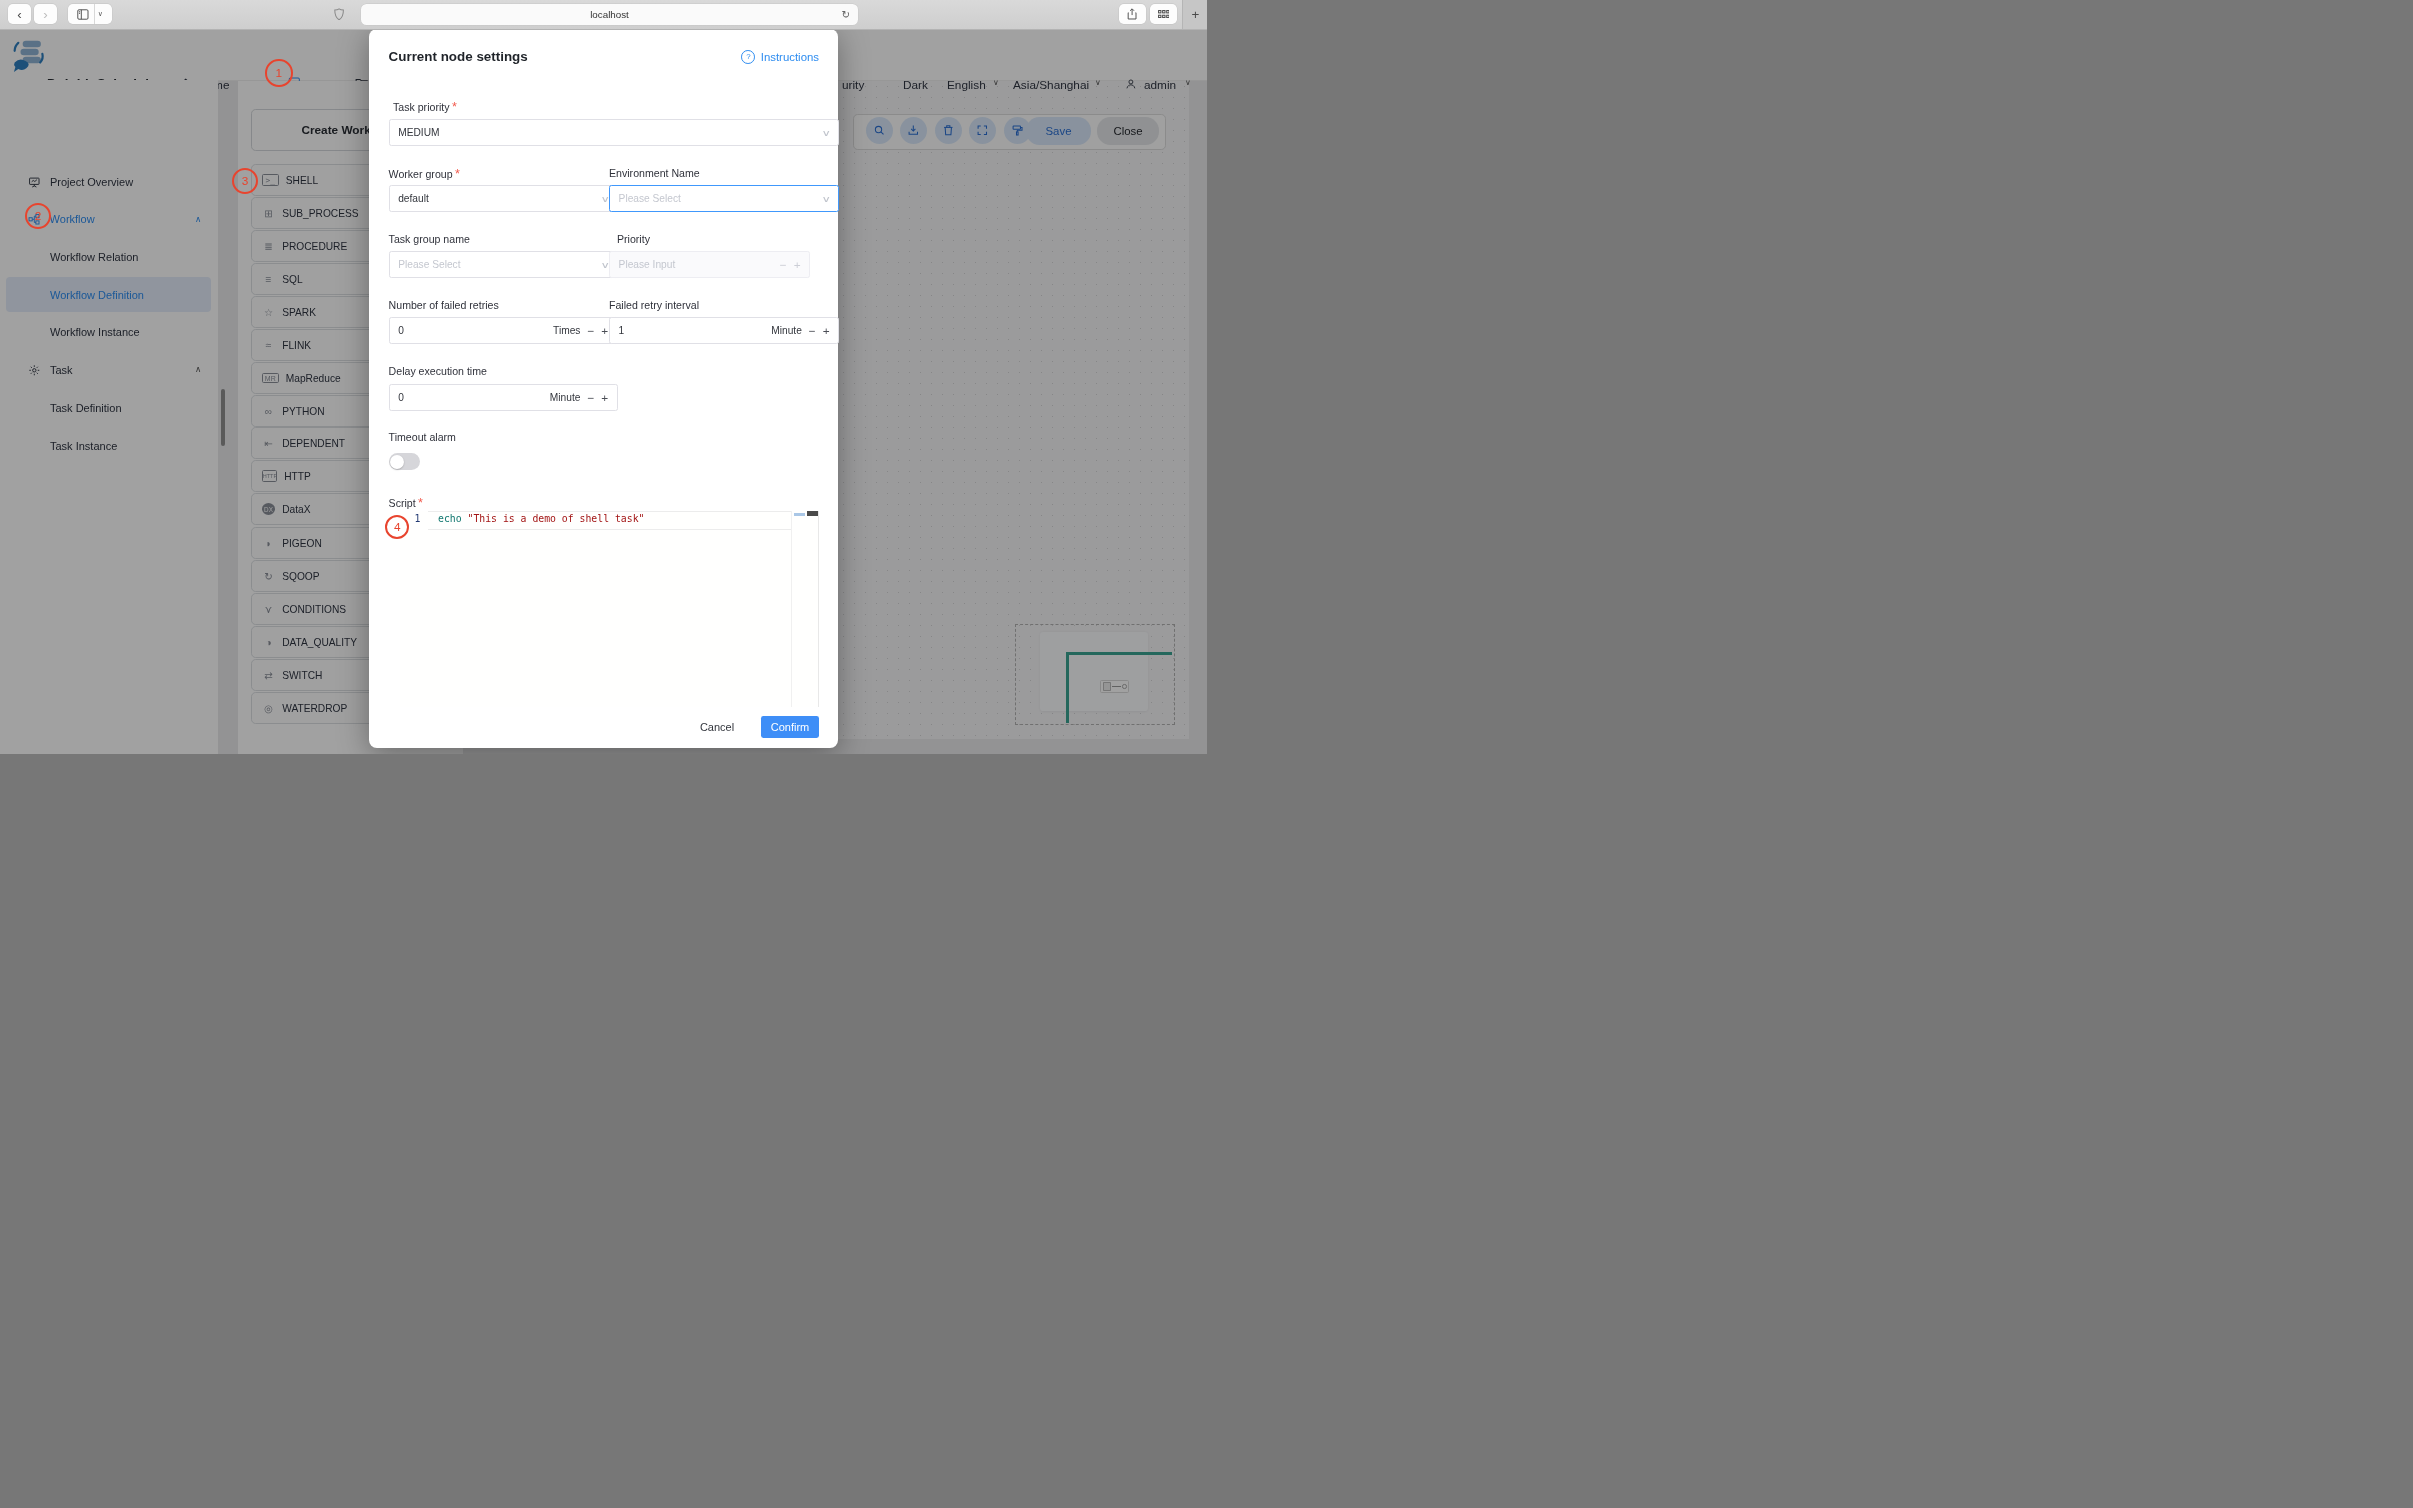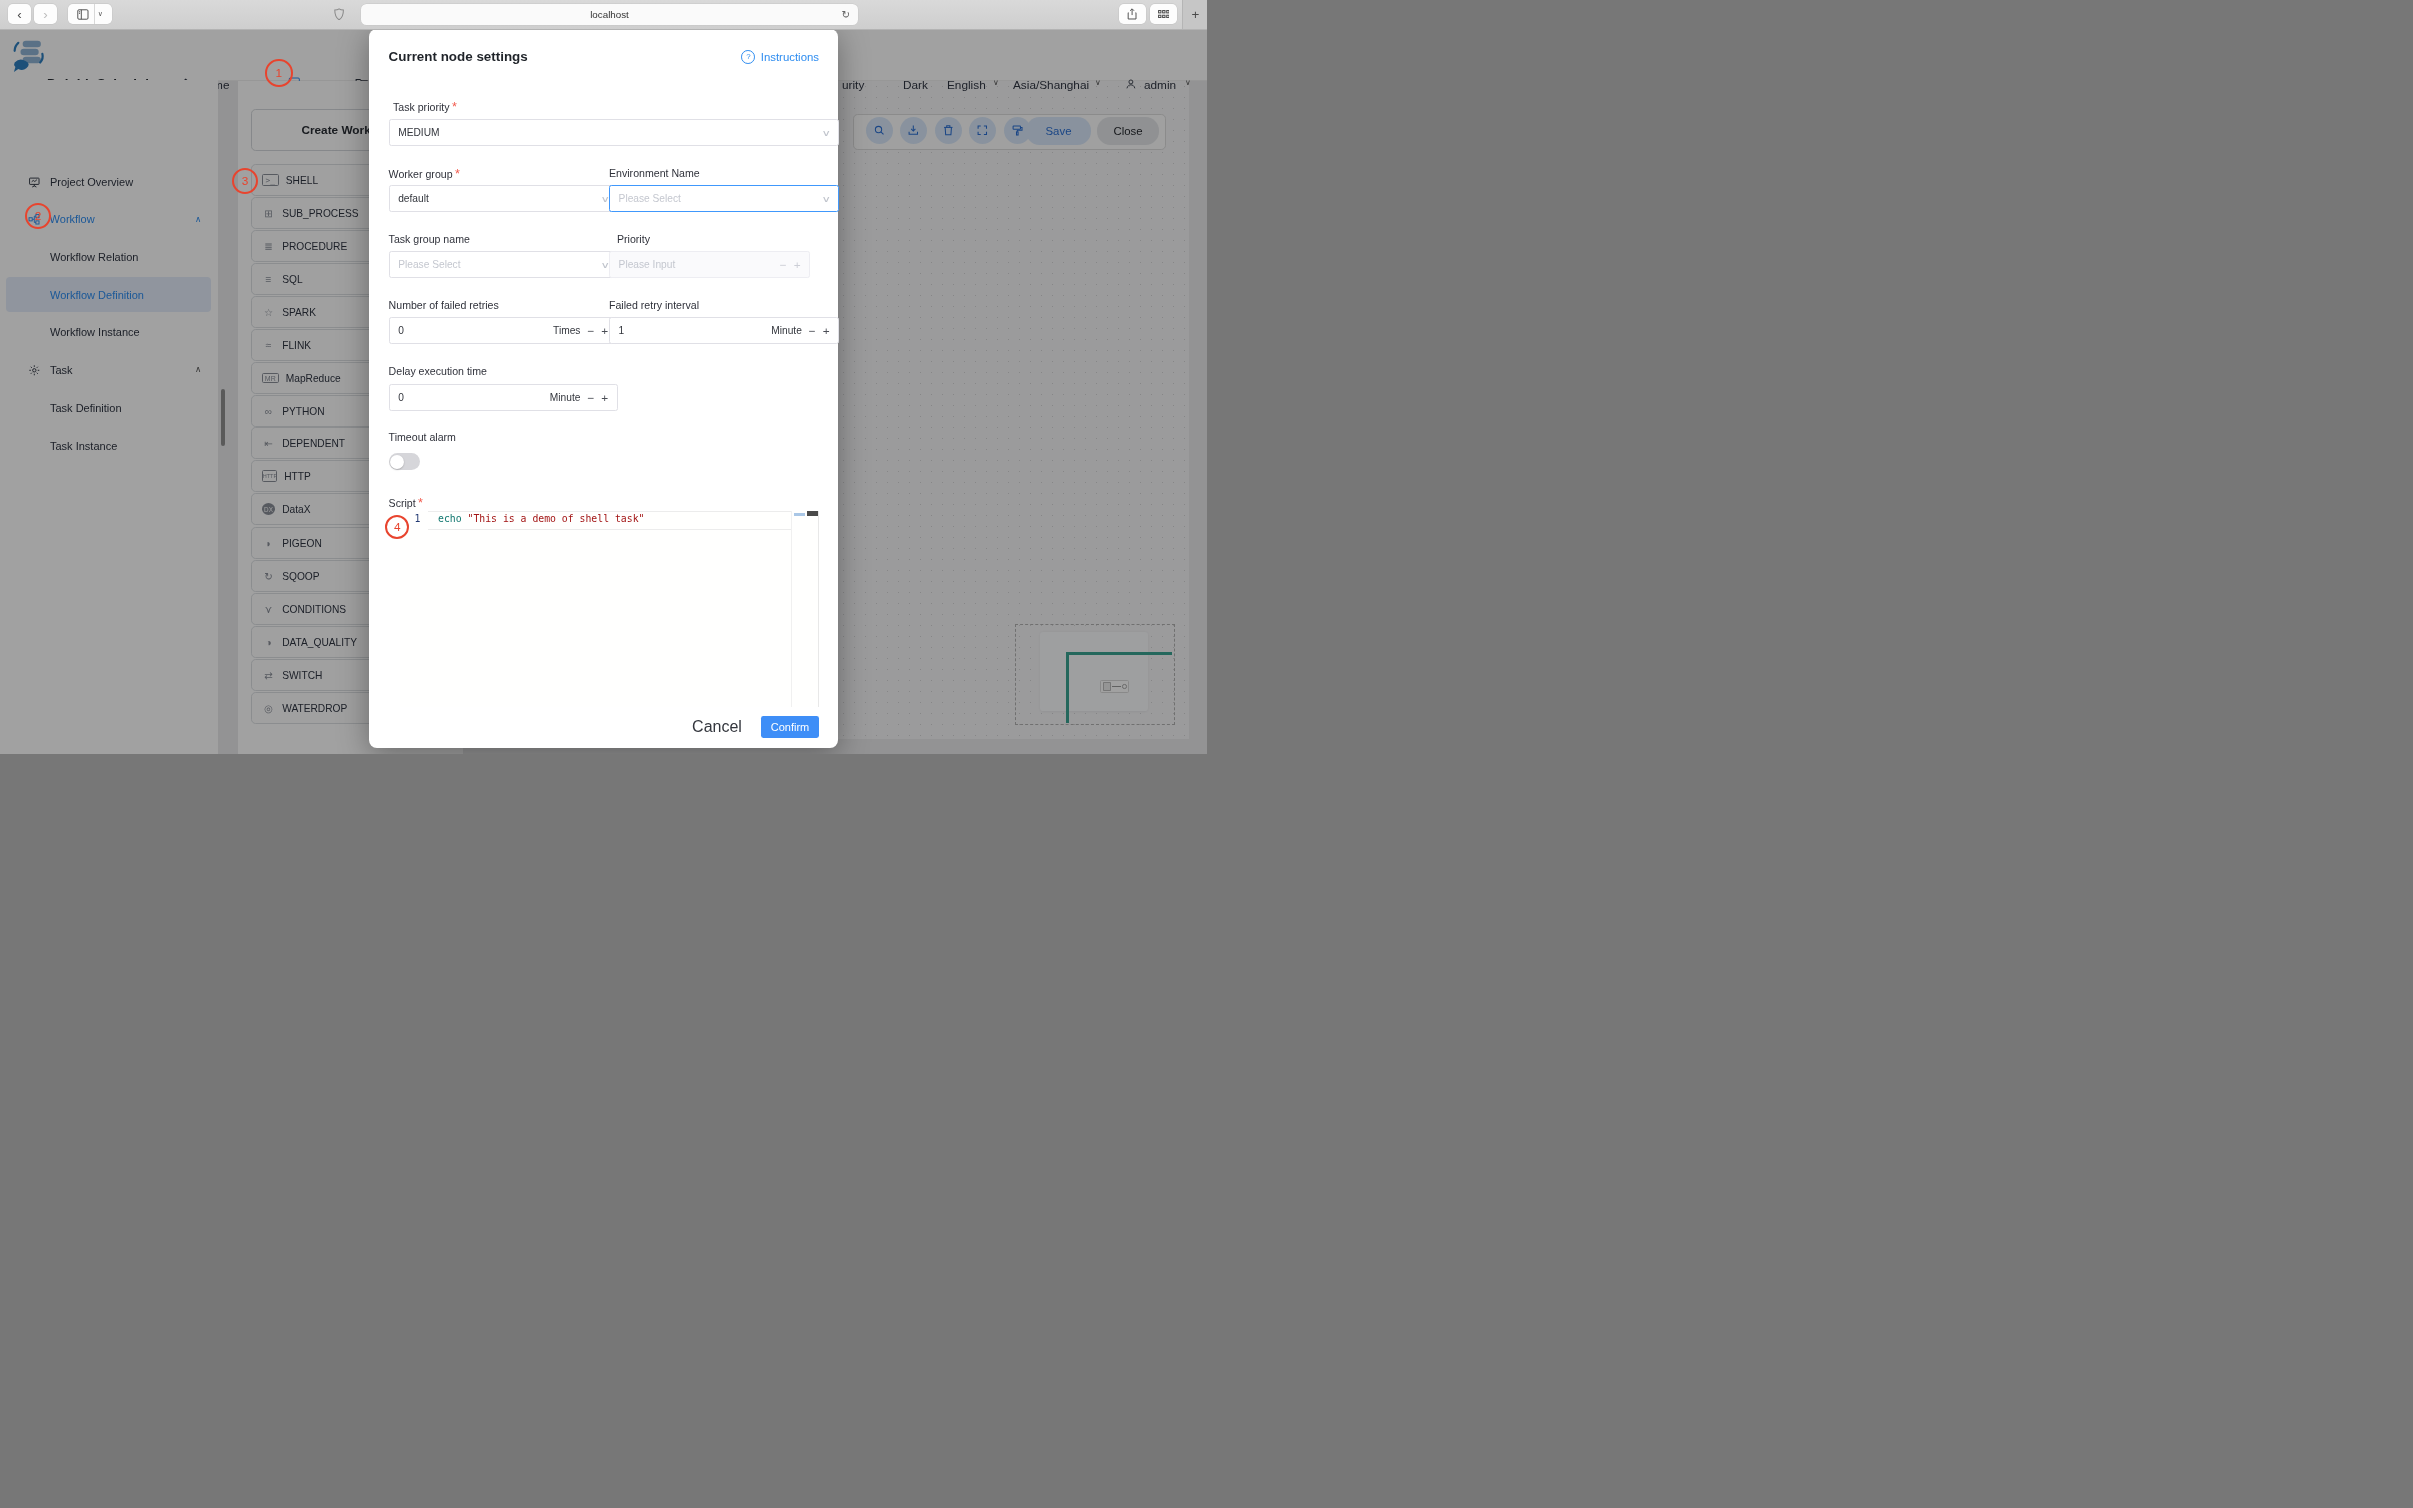--- a/index.html
+++ b/index.html
@@ -411,21 +411,21 @@
     <div class="a" style="left:31px;top:482px;width:419px;height:196px;background:#fffffe;">
       <div class="a" style="left:27.5px;top:0;width:364px;height:16.5px;border-top:0.8px solid #ececec;border-bottom:0.8px solid #ececec;"></div>
       <span class="a code" style="left:0;top:2.4px;width:20.4px;text-align:right;color:#233a73;">1</span>
       <div class="a code" style="left:38px;top:2.4px;white-space:pre;"><span style="color:#0f766e;">echo</span><span> </span><span style="color:#a31515;">"This is a demo of shell task"</span></div>
       <div class="a" style="left:391px;top:0;width:0.8px;height:196px;background:#f0f0f0;"></div>
       <div class="a" style="left:394px;top:2.4px;width:11px;height:2.4px;background:#aac7e6;"></div>
       <div class="a" style="left:407px;top:0;width:11px;height:4.7px;background:#4a4a4a;"></div>
       <div class="a" style="left:418px;top:0;width:0.8px;height:196px;background:#e8e8e8;"></div>
     </div>
 
-    <div class="a fl" style="left:322px;top:687px;width:52px;height:22px;justify-content:center;font-size:16px;color:#33363d;">
+    <div class="a fl" style="left:322px;top:687px;width:52px;height:22px;justify-content:center;font-size:11px;color:#33363d;">
         <span>Cancel</span>
       </div>
     <div class="a fl" style="left:392px;top:687px;width:58px;height:22px;justify-content:center;background:#3e8ef7;border-radius:2.4px;font-size:11px;color:#fff;">
         <span>Confirm</span>
       </div>
   </div>
 
   <div class="ann" style="left:265px;top:59px;width:23.6px;height:23.6px;">1</div>
   <div class="ann" style="left:25px;top:203px;width:22px;height:22px;">2</div>
   <div class="ann" style="left:232px;top:168px;width:22px;height:22px;">3</div>

